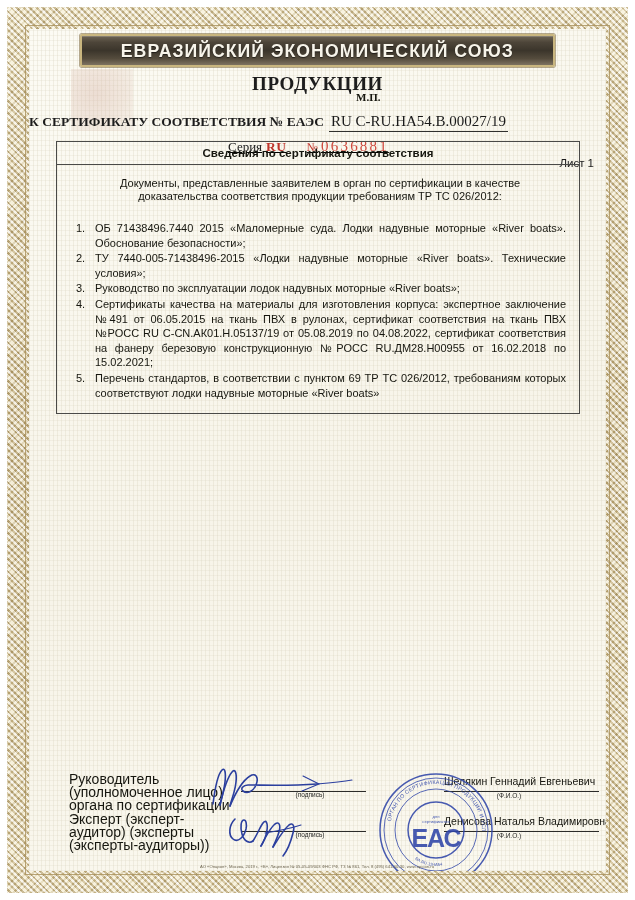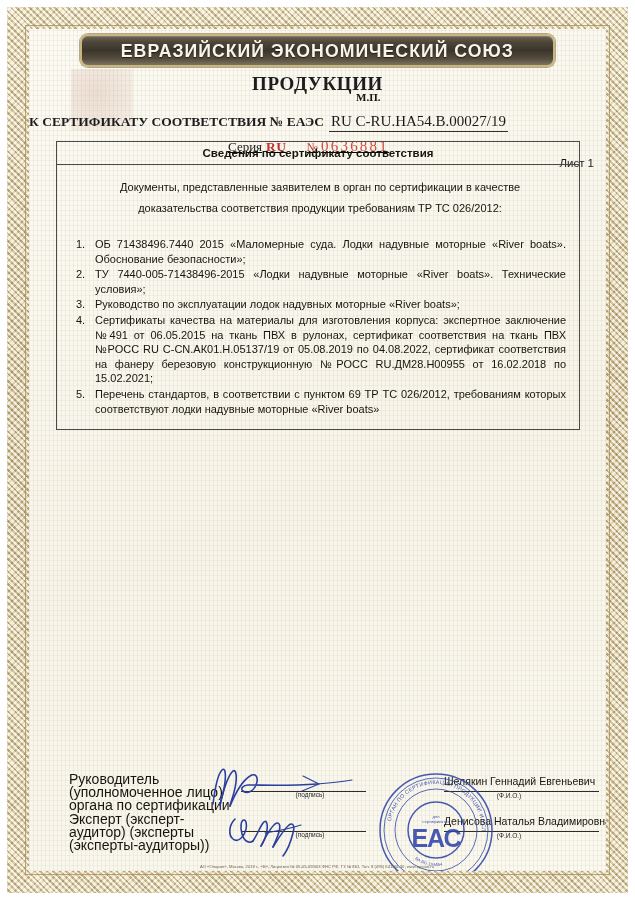--- a/index.html
+++ b/index.html
@@ -91,21 +91,21 @@
     left: 0;
     top: 5px;
     width: 577px;
     display: flex;
     justify-content: center;
   }
   .banner {
     position: relative;
     height: 29px;
     padding: 0 24px;
-    border-radius: 8px;
+    border-radius: 2px;
     background: linear-gradient(180deg,
         #6e6454 0%, #4d4539 22%, #3b352b 50%, #554c3d 78%, #7d7260 100%);
     border: 2px solid #c9b67f;
     box-shadow: 0 0 0 1px rgba(120,100,58,0.55),
                 inset 0 1px 0 rgba(255,255,255,0.18);
     display: flex;
     align-items: center;
     justify-content: flex-start;
   }
   .banner-text {
@@ -225,21 +225,21 @@
   }
   .frame-body {
     padding: 10px 13px 12px 13px;
     min-height: 194px;
     box-sizing: border-box;
   }
   .intro {
     text-align: center;
     font-family: "Liberation Sans", sans-serif;
     font-size: 11px;
-    line-height: 21px;
+    line-height: 13px;
     color: #16160f;
     padding: 2px 14px 0 6px;
     margin-left: 12px;
   }
   .doc-list {
     margin: 18px 0 0 0;
     padding: 0;
     list-style: none;
   }
   .doc-list li {

